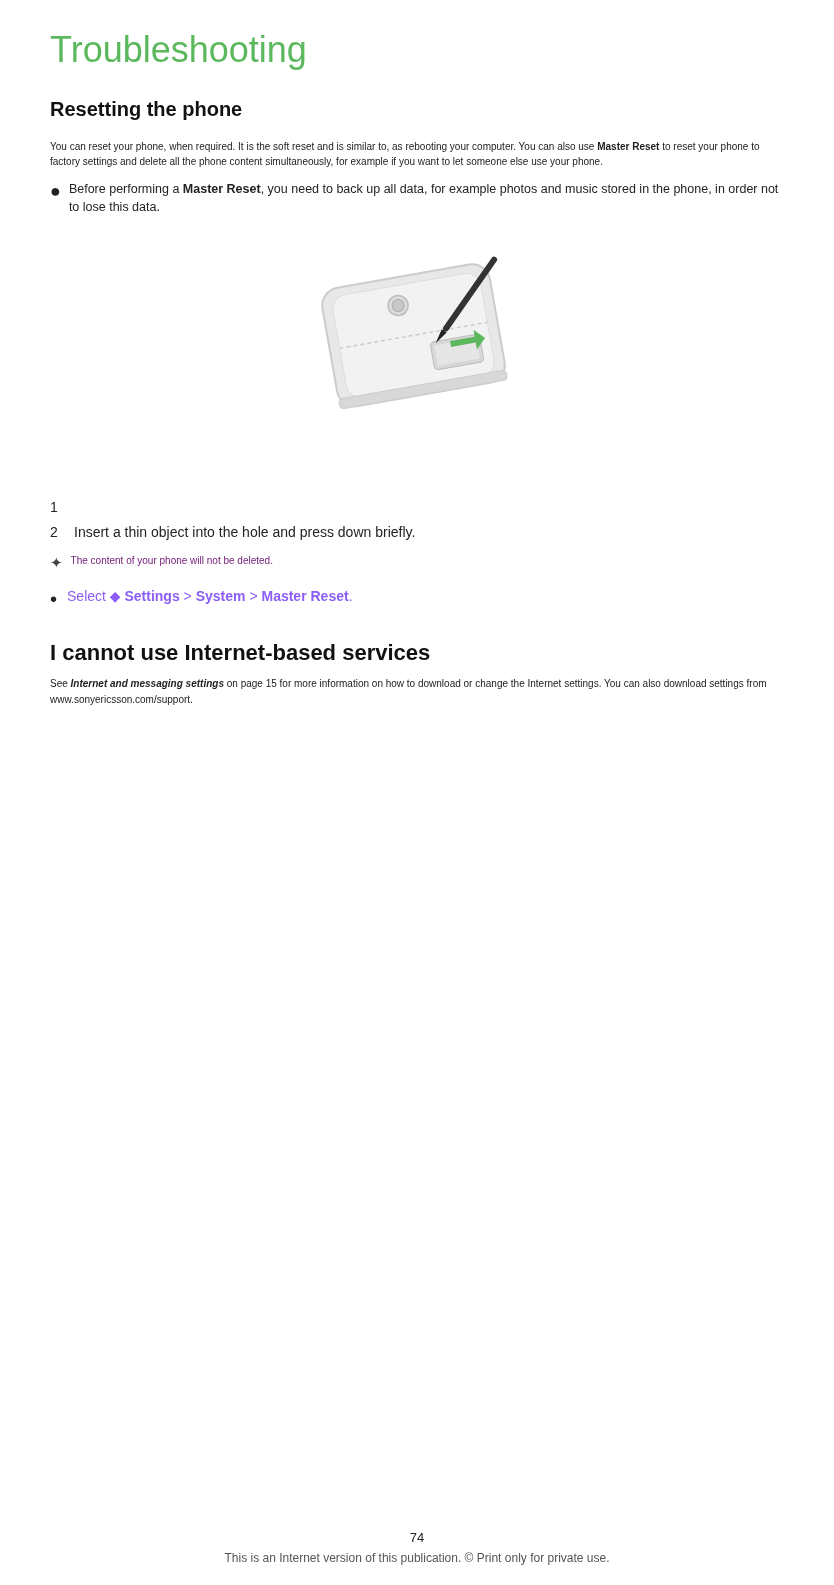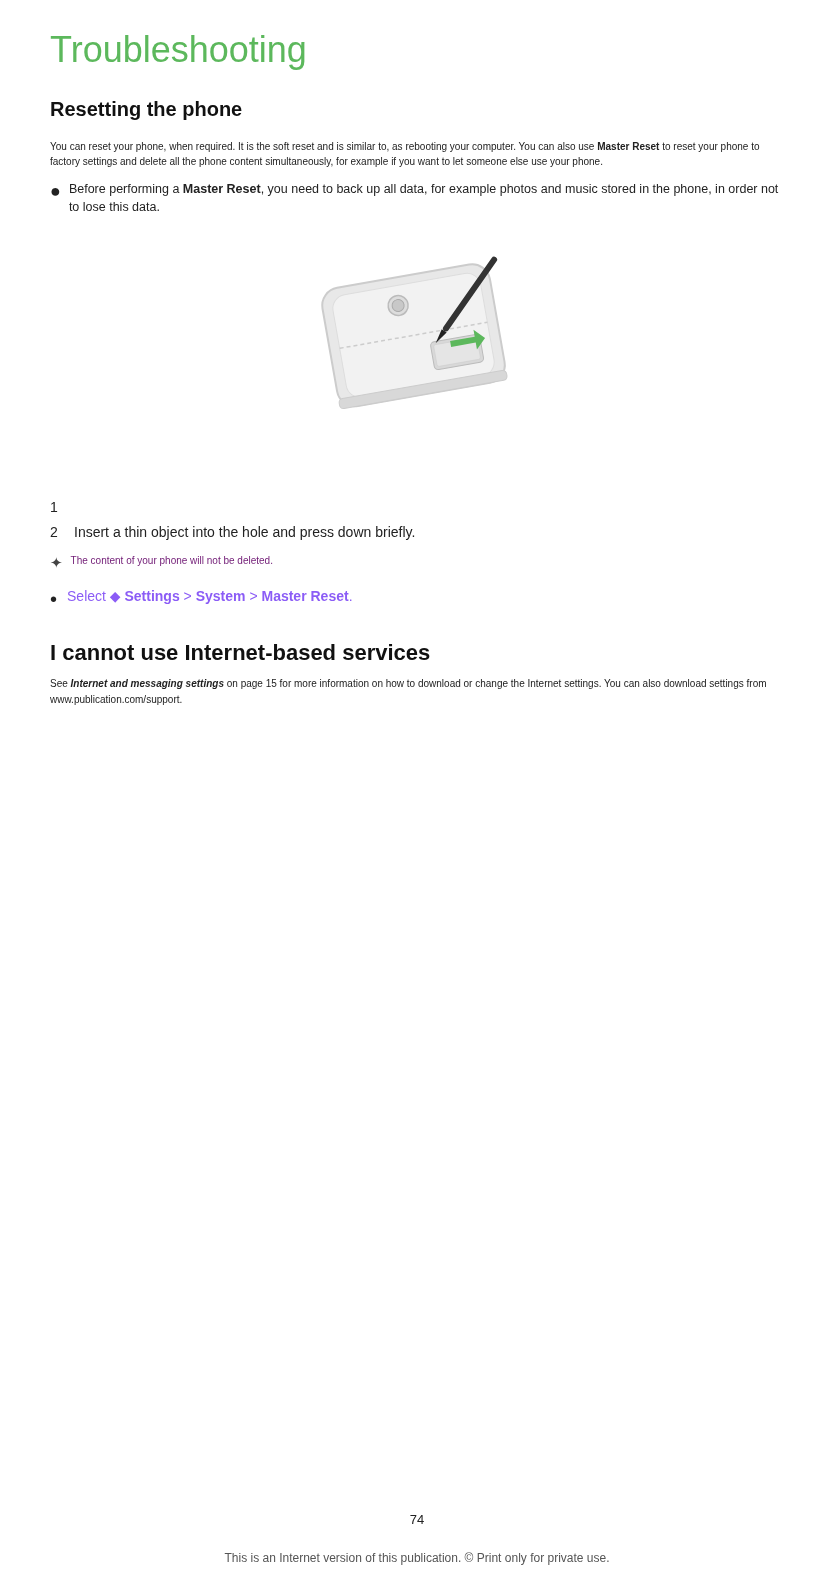--- a/index.html
+++ b/index.html
@@ -176,21 +176,21 @@
       right: 0;
       text-align: center;
       font-size: 12px;
       color: #555;
     }
 
     .page-number {
       text-align: center;
       font-size: 13px;
       color: #222;
-      margin-bottom: 24px;
+      margin-bottom: 6px;
     }
   </style>
 </head>
 <body>
 
 <div class="page-container">
 
   <h1 class="page-title">Troubleshooting</h1>
 
   <div class="section-divider">
@@ -259,21 +259,21 @@
     <span class="bullet-text">
       <span>Select</span> ◆ <span class="bold">Settings</span> &gt; <span class="bold">System</span> &gt; <span class="bold">Master Reset</span>.
     </span>
   </div>
 
   <div class="internet-section">
     <h2 class="internet-heading">I cannot use Internet-based services</h2>
 
 
     <p class="body-text">
-      <span>See </span><span class="italic-bold">Internet and messaging settings</span><span> on page 15 for more information on how to download or change the Internet settings. You can also download settings from </span><span>www.publication.com/support</span><span>.</span>
+      <span>See </span><span class="italic-bold">Internet and messaging settings</span><span> on page 15 for more information on how to download or change the Internet settings. You can also download settings from </span><span>www.sonyericsson.com/support</span><span>.</span>
     </p>
   </div>
 
 </div>
 
 <div class="footer">
   <div class="page-number">74</div>
   <div>This is an Internet version of this publication. © Print only for private use.</div>
 </div>
 

